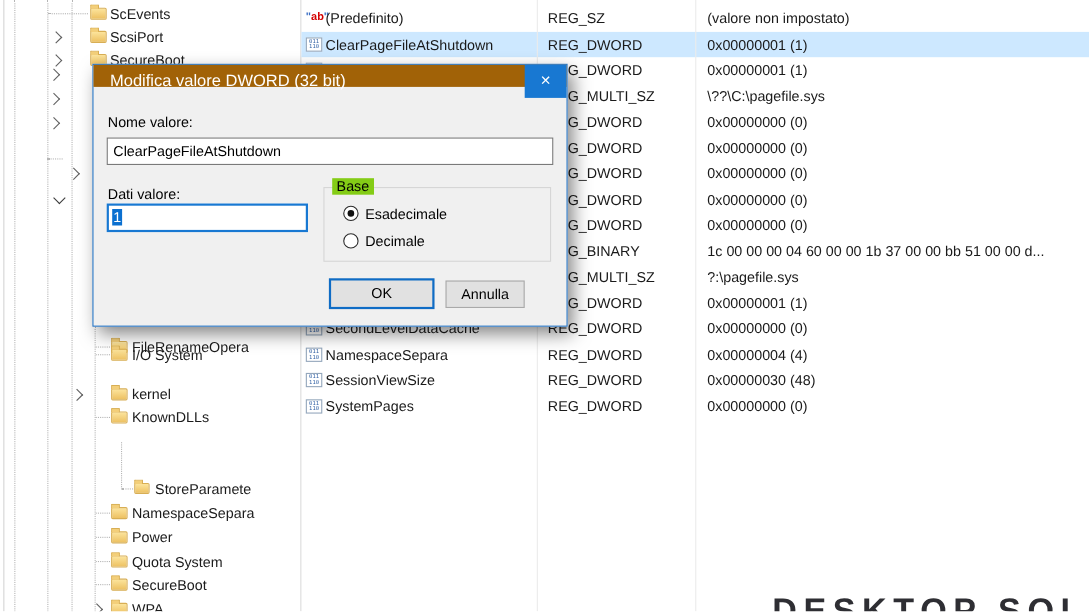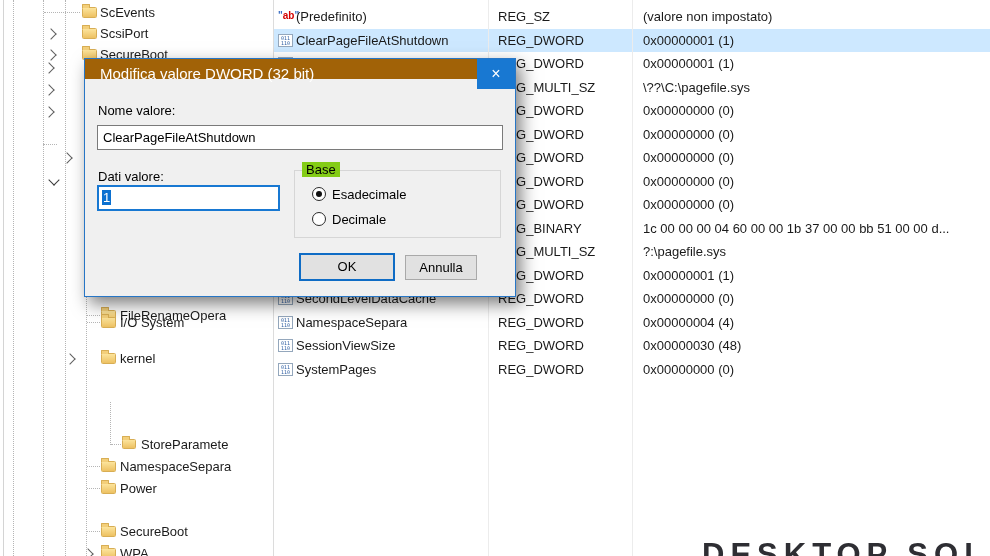--- a/index.html
+++ b/index.html
@@ -110,34 +110,44 @@
   <div class="trow" style="top:312px">
     <span class="hstub" style="left:87px;width:13px;top:10px"></span>
     <span class="folder" style="left:101px"></span>
     <span class="tlabel" style="left:120px">I/O System</span>
   </div>
   <div class="trow" style="top:348px">
     <span class="chev r" style="left:66px;top:7px"></span>
     <span class="folder" style="left:101px"></span>
     <span class="tlabel" style="left:120px">kernel</span>
   </div>
+  <div class="trow" style="top:369px">
+    <span class="hstub" style="left:87px;width:13px;top:10px"></span>
+    <span class="folder" style="left:101px"></span>
+    <span class="tlabel" style="left:120px">KnownDLLs</span>
+  </div>
   <div class="trow" style="top:434px">
     <span class="hstub" style="left:111px;width:10px;top:10px"></span>
     <span class="folder sm" style="left:122px"></span>
     <span class="tlabel" style="left:141px">StoreParamete</span>
   </div>
   <div class="trow" style="top:456px">
     <span class="hstub" style="left:87px;width:13px;top:10px"></span>
     <span class="folder" style="left:101px"></span>
     <span class="tlabel" style="left:120px">NamespaceSepara</span>
   </div>
   <div class="trow" style="top:478px">
     <span class="hstub" style="left:87px;width:13px;top:10px"></span>
     <span class="folder" style="left:101px"></span>
     <span class="tlabel" style="left:120px">Power</span>
+  </div>
+  <div class="trow" style="top:500px">
+    <span class="hstub" style="left:87px;width:13px;top:10px"></span>
+    <span class="folder" style="left:101px"></span>
+    <span class="tlabel" style="left:120px">Quota System</span>
   </div>
   <div class="trow" style="top:521px">
     <span class="hstub" style="left:87px;width:13px;top:10px"></span>
     <span class="folder" style="left:101px"></span>
     <span class="tlabel" style="left:120px">SecureBoot</span>
   </div>
   <div class="trow" style="top:543px">
     <span class="chev r" style="left:84px;top:7px"></span>
     <span class="folder" style="left:101px"></span>
     <span class="tlabel" style="left:120px">WPA</span>

